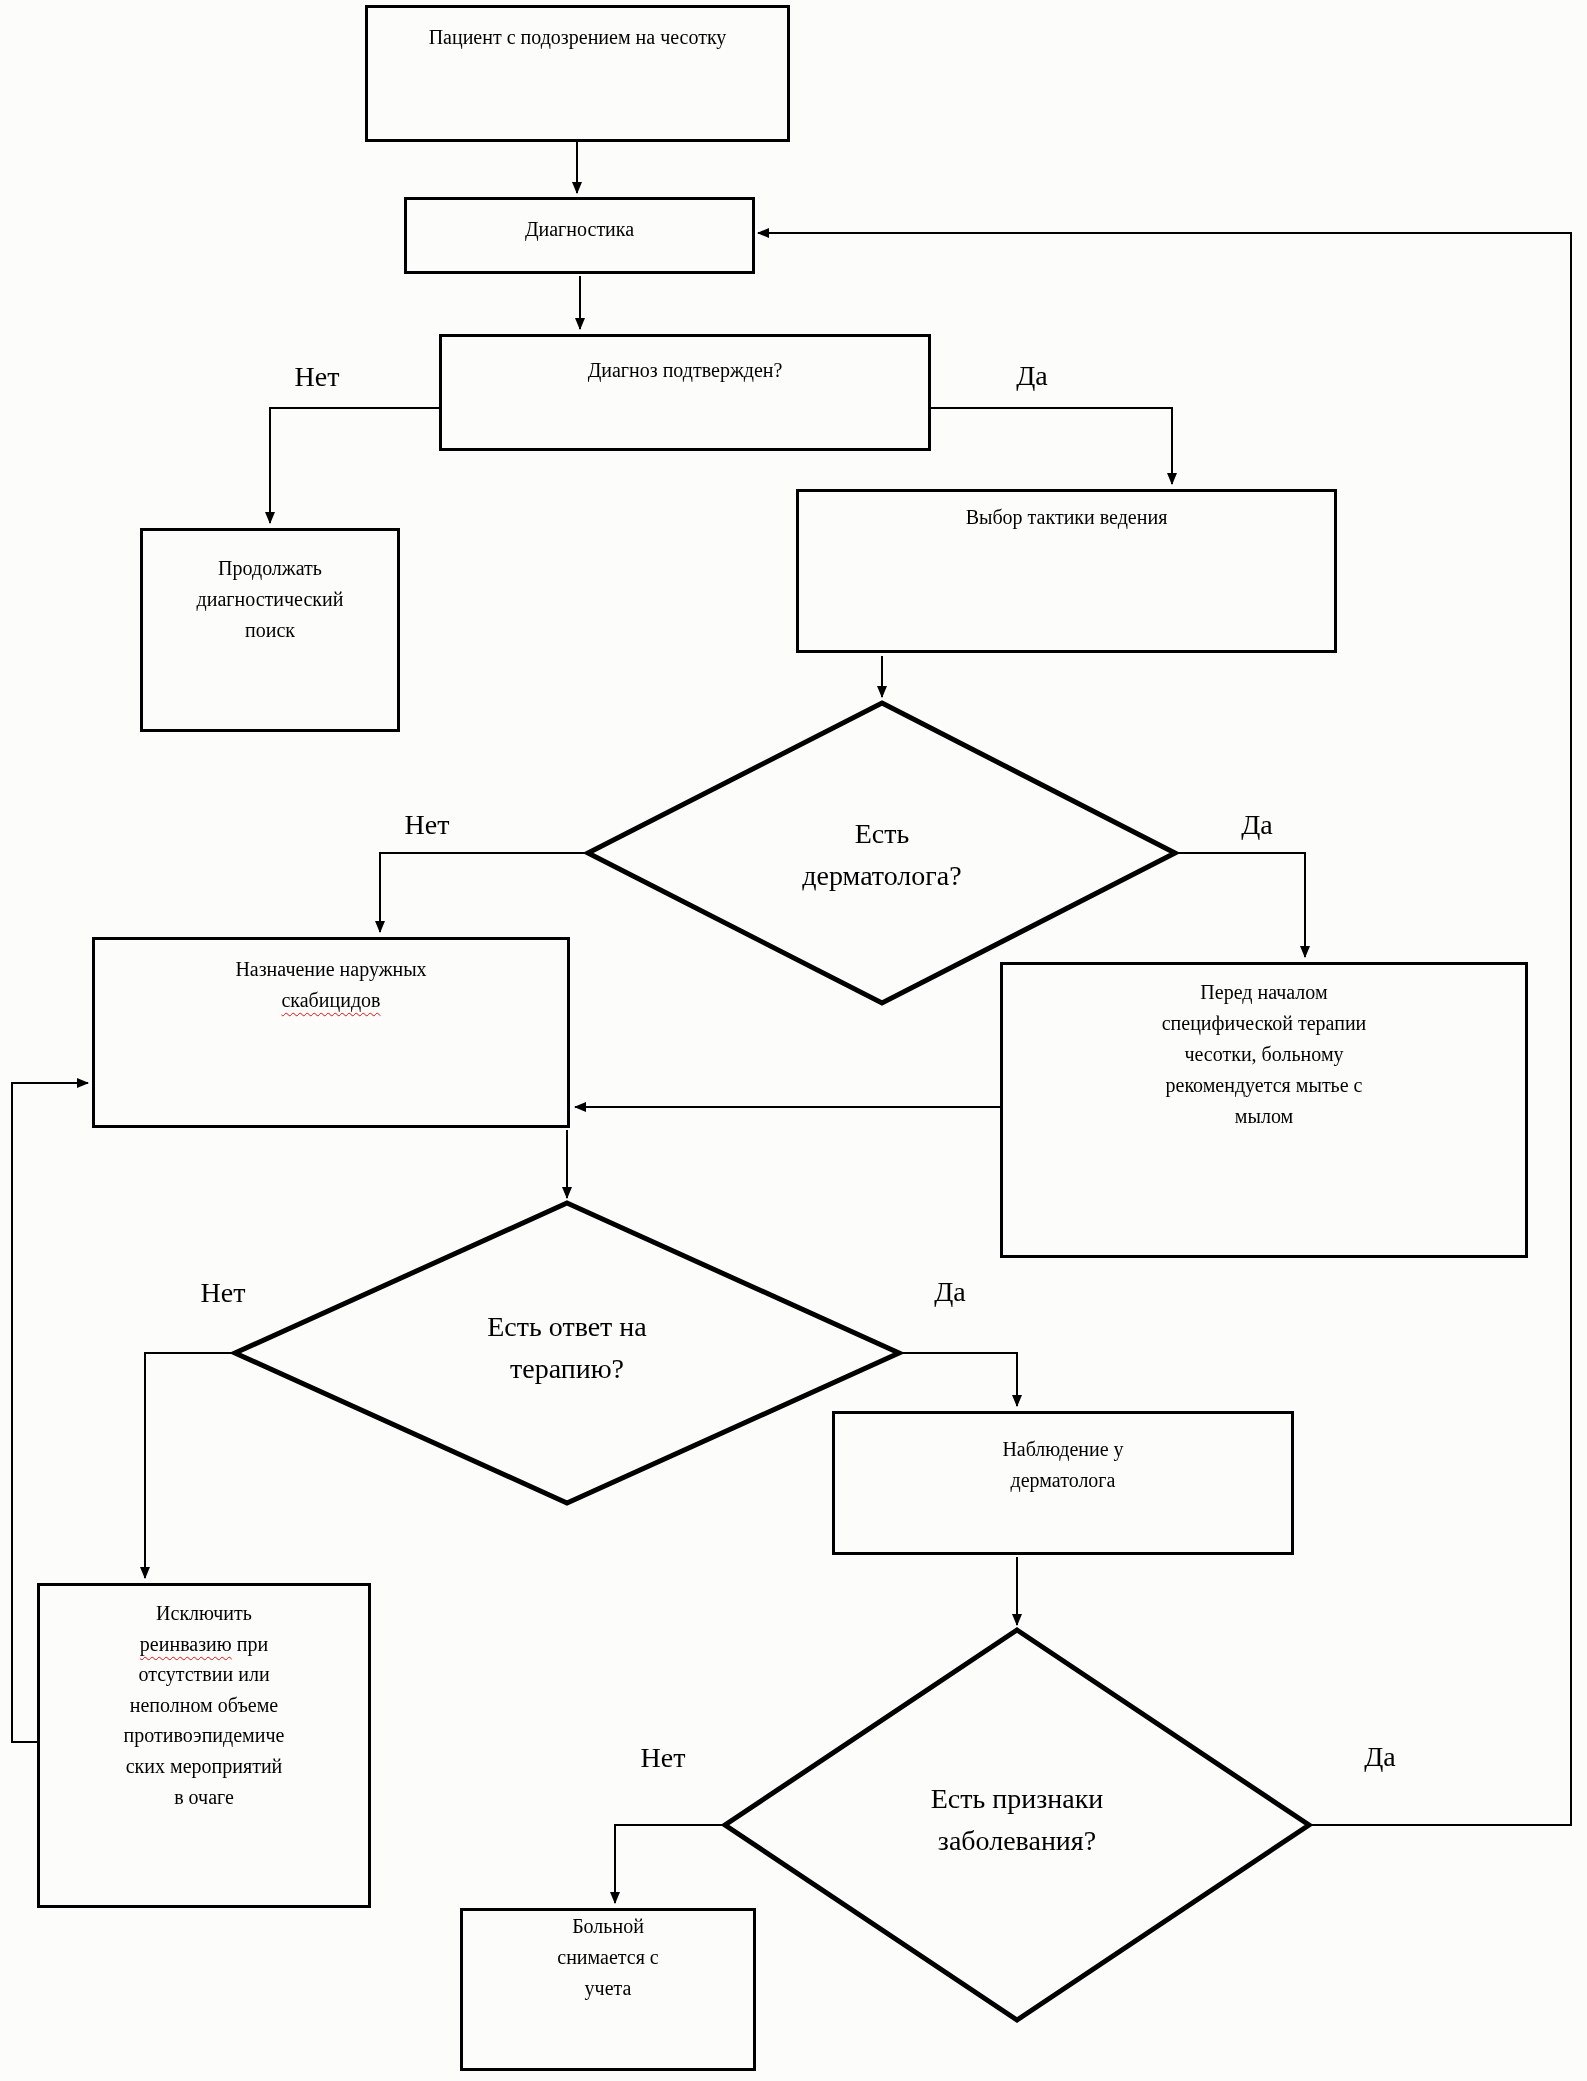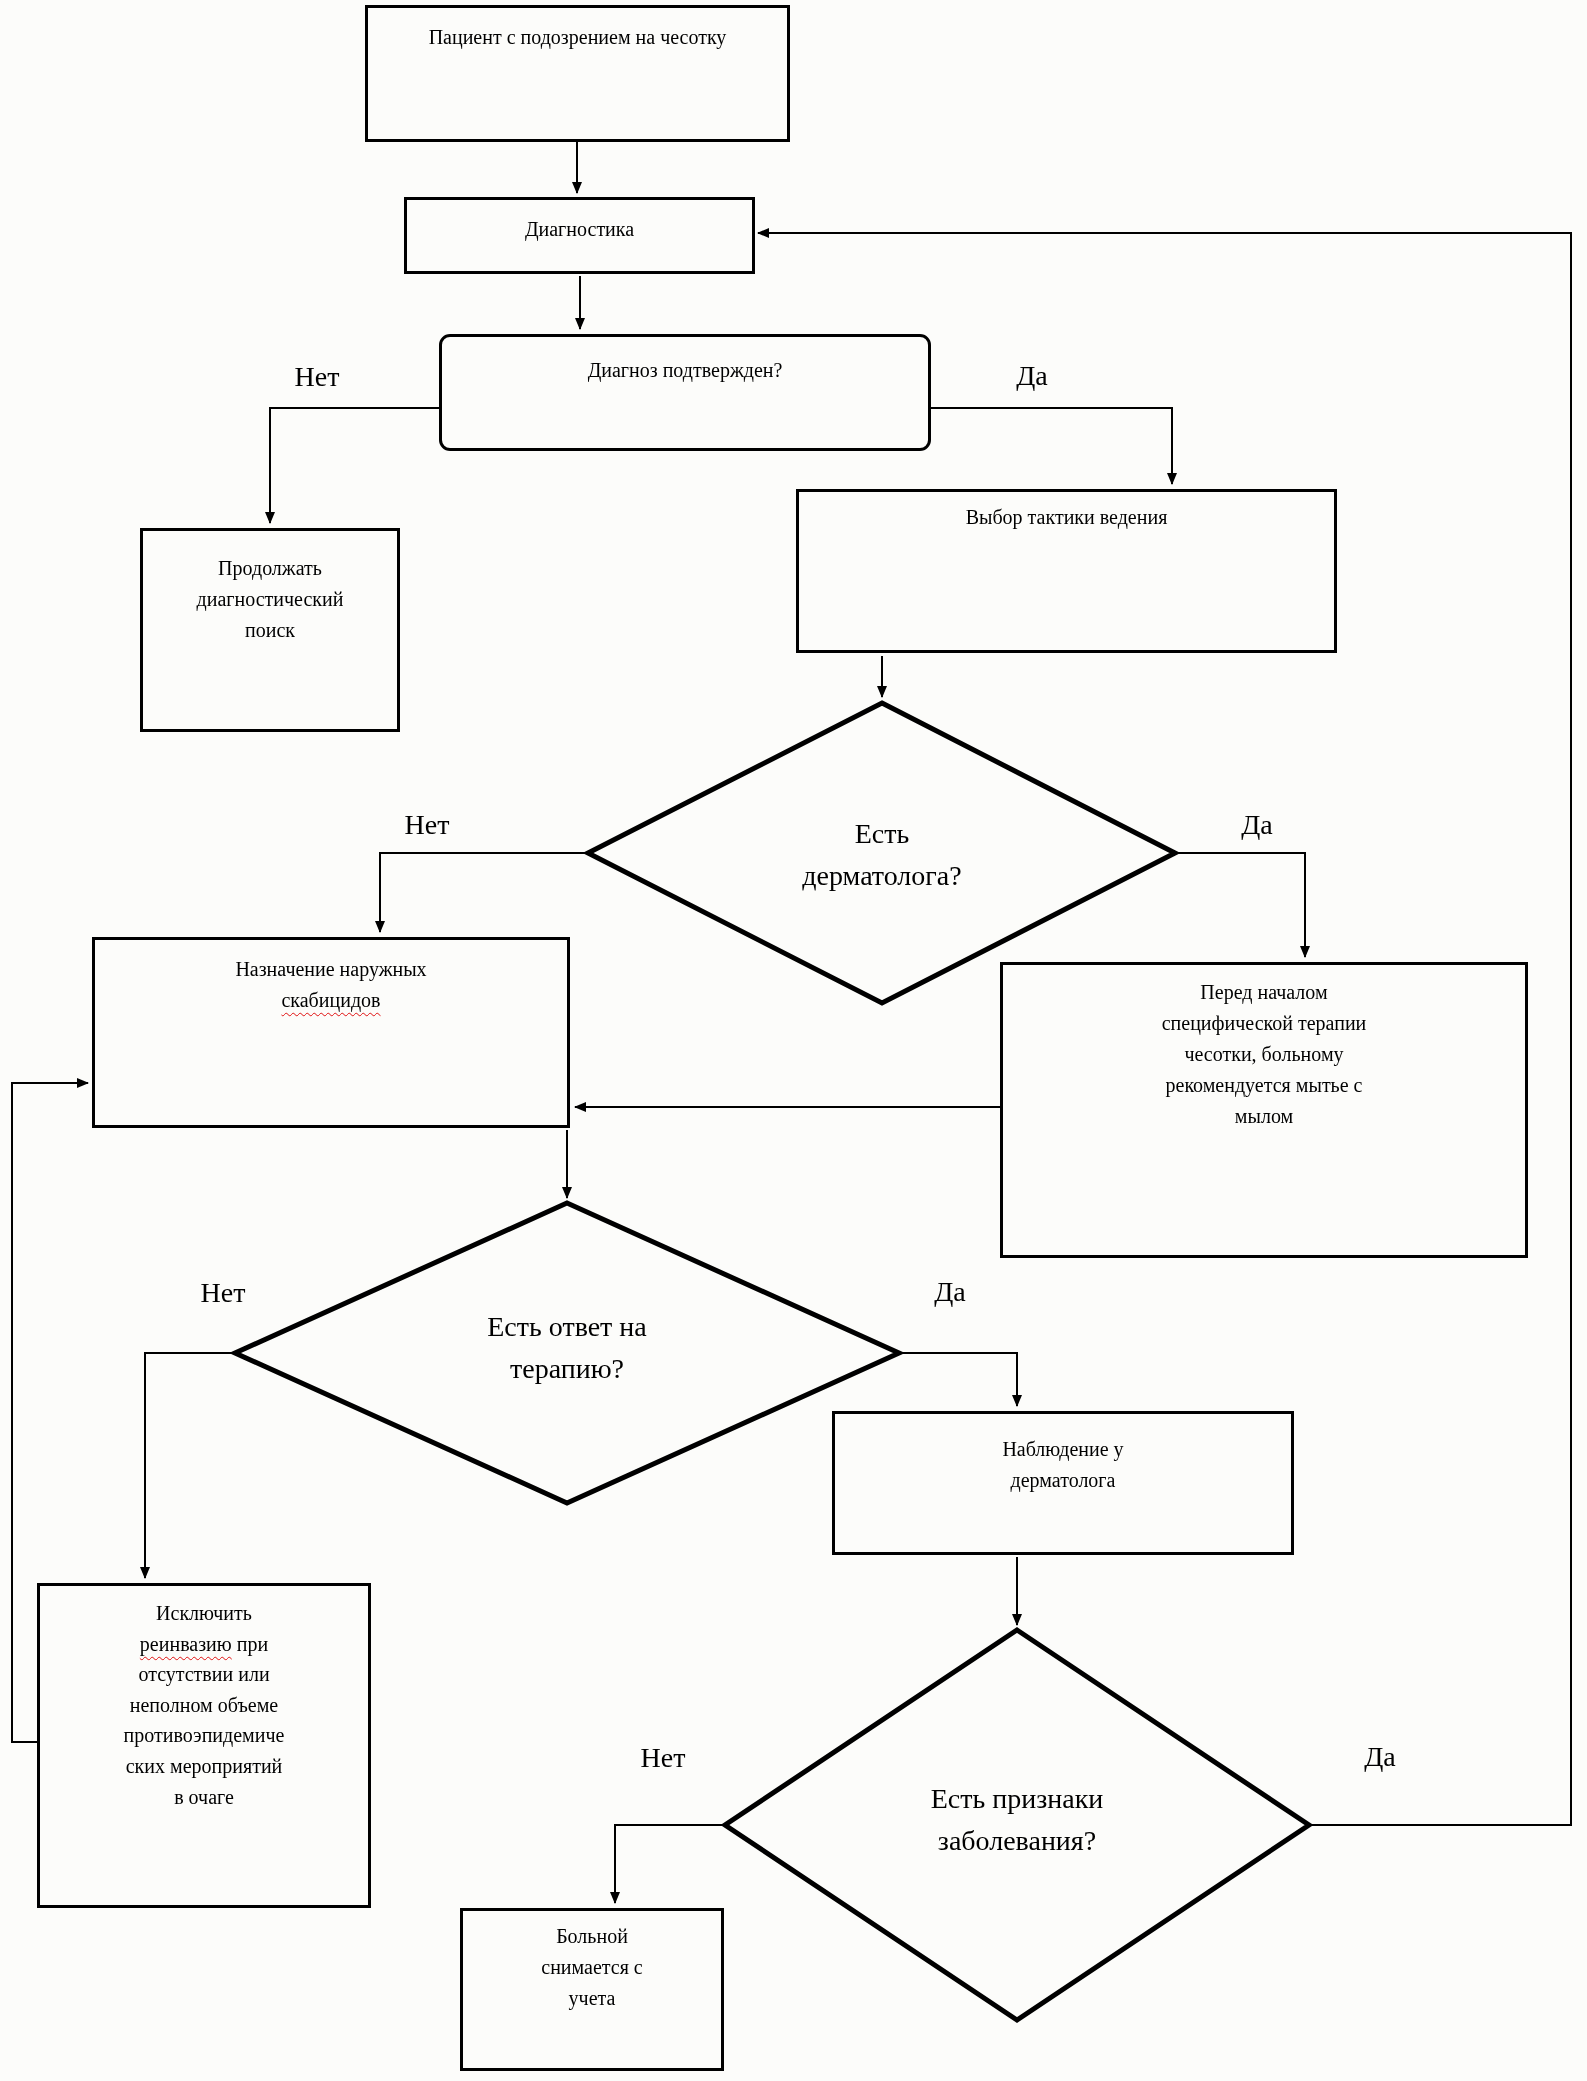--- a/index.html
+++ b/index.html
@@ -84,21 +84,21 @@
   </svg>
 
   <div class="node" style="left:365px;top:5px;width:425px;height:137px;padding-top:14px;">
     <div>Пациент с подозрением на чесотку</div>
   </div>
 
   <div class="node" style="left:404px;top:197px;width:351px;height:77px;padding-top:14px;">
     <div>Диагностика</div>
   </div>
 
-  <div class="node" style="left:439px;top:334px;width:492px;height:117px;padding-top:18px;border-radius:11px;">
+  <div class="node" style="left:439px;top:334px;width:492px;height:117px;padding-top:18px;">
     <div>Диагноз подтвержден?</div>
   </div>
 
   <div class="node" style="left:140px;top:528px;width:260px;height:204px;padding-top:22px;">
     <div>Продолжать</div>
     <div>диагностический</div>
     <div>поиск</div>
   </div>
 
   <div class="node" style="left:796px;top:489px;width:541px;height:164px;padding-top:10px;">
@@ -126,21 +126,21 @@
   <div class="node" style="left:37px;top:1583px;width:334px;height:325px;padding-top:12px;line-height:1.53;">
     <div>Исключить</div>
     <div><span class="wavy">реинвазию</span><span> при</span></div>
     <div>отсутствии или</div>
     <div>неполном объеме</div>
     <div>противоэпидемиче</div>
     <div>ских мероприятий</div>
     <div>в очаге</div>
   </div>
 
-  <div class="node" style="left:460px;top:1908px;width:264px;height:163px;padding-top:10px;">
+  <div class="node" style="left:460px;top:1908px;width:296px;height:163px;">
     <div>Больной</div>
     <div>снимается с</div>
     <div>учета</div>
   </div>
 
   <div class="dtext" style="left:882px;top:855px;">
     <div>Есть</div>
     <div>дерматолога?</div>
   </div>
   <div class="dtext" style="left:567px;top:1348px;">

